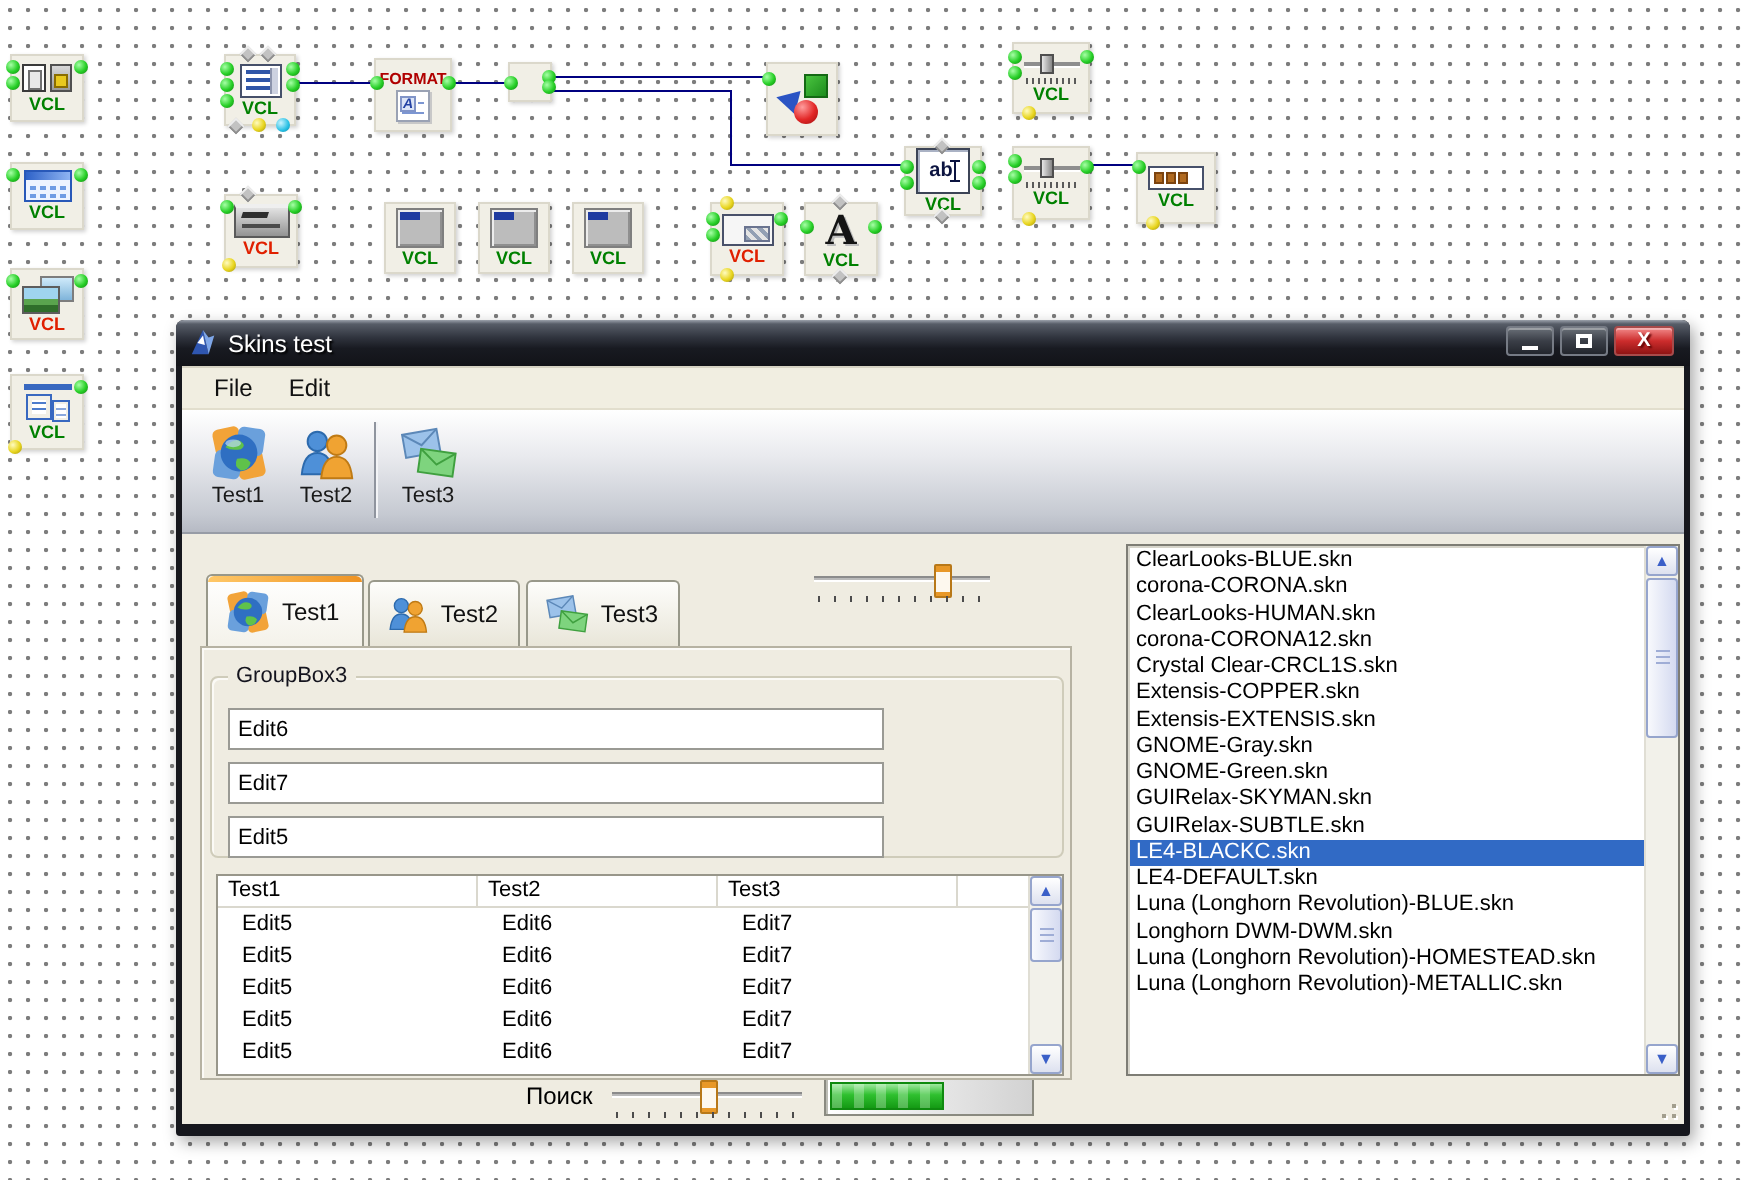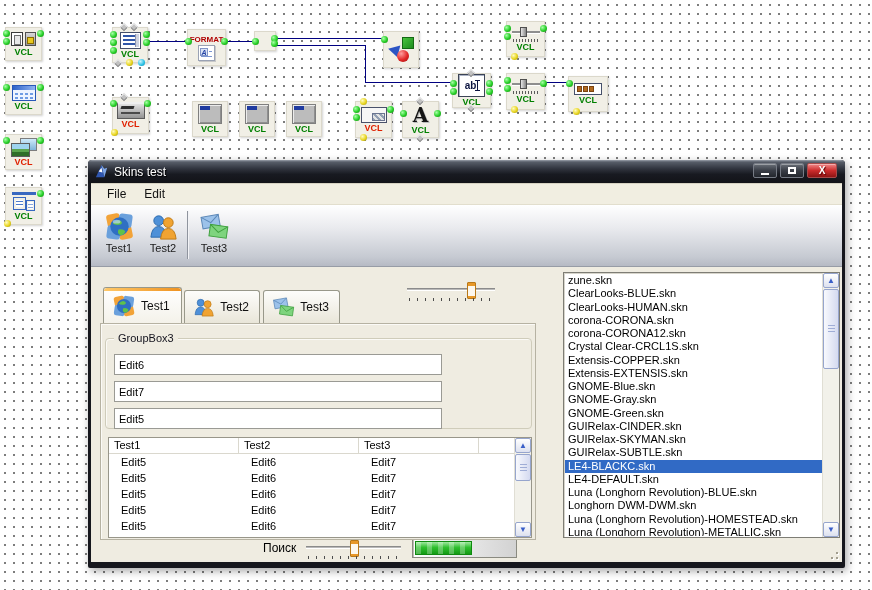--- a/index.html
+++ b/index.html
@@ -550,32 +550,29 @@
           <div class="sb-btn up">▲</div>
           <div class="sb-thumb" style="top:16px;height:27px">
               <span class="sb-grip"></span>
             </div>
           <div class="sb-btn down">▼</div>
         </div>
       </div>
 
       <div class="listbox">
         <div class="lb-items">
-            <div class="lb-item">zune.skn</div>
             <div class="lb-item">ClearLooks-BLUE.skn</div>
+            <div class="lb-item">corona-CORONA.skn</div>
             <div class="lb-item">ClearLooks-HUMAN.skn</div>
-            <div class="lb-item">corona-CORONA.skn</div>
             <div class="lb-item">corona-CORONA12.skn</div>
             <div class="lb-item">Crystal Clear-CRCL1S.skn</div>
             <div class="lb-item">Extensis-COPPER.skn</div>
             <div class="lb-item">Extensis-EXTENSIS.skn</div>
-            <div class="lb-item">GNOME-Blue.skn</div>
             <div class="lb-item">GNOME-Gray.skn</div>
             <div class="lb-item">GNOME-Green.skn</div>
-            <div class="lb-item">GUIRelax-CINDER.skn</div>
             <div class="lb-item">GUIRelax-SKYMAN.skn</div>
             <div class="lb-item">GUIRelax-SUBTLE.skn</div>
             <div class="lb-item selected">LE4-BLACKC.skn</div>
             <div class="lb-item">LE4-DEFAULT.skn</div>
             <div class="lb-item">Luna (Longhorn Revolution)-BLUE.skn</div>
             <div class="lb-item">Longhorn DWM-DWM.skn</div>
             <div class="lb-item">Luna (Longhorn Revolution)-HOMESTEAD.skn</div>
             <div class="lb-item">Luna (Longhorn Revolution)-METALLIC.skn</div>
           </div>
         <div class="sb">

